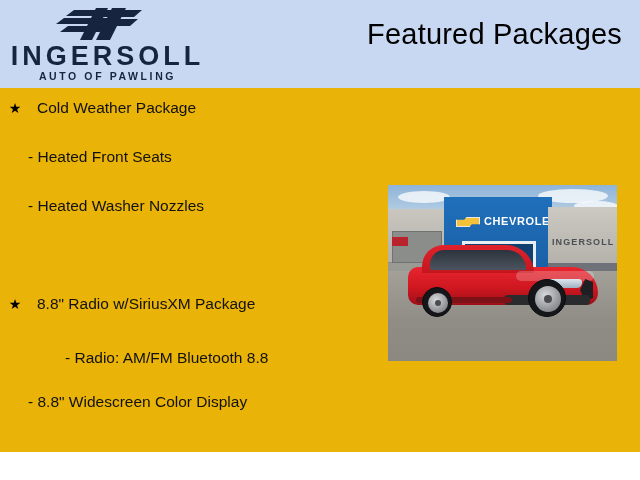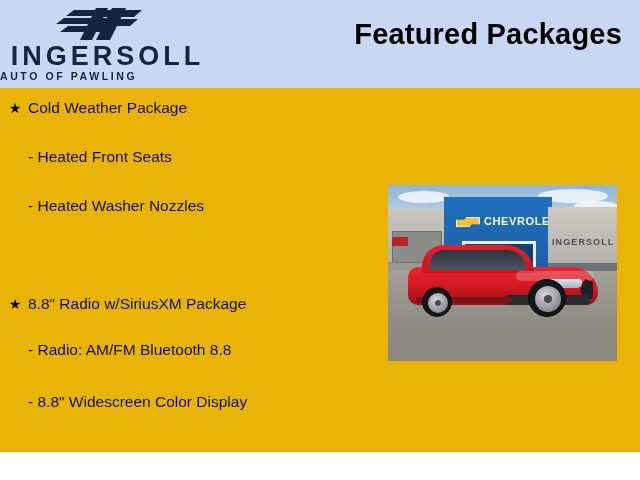--- a/index.html
+++ b/index.html
@@ -38,32 +38,32 @@
     font-weight:700;
     letter-spacing:4.0px;
     color:#16243f;
     line-height:1.05;
     white-space:nowrap;
   }
 
   .brand-tagline {
     position:absolute; left:0; top:68px;
     width:215px;
-    text-align:left;
+    text-align:center;
     font-size:10.5px;
     font-weight:700;
     letter-spacing:2.6px;
     color:#16243f;
     white-space:nowrap;
   }
 
   .header-title {
     position:absolute; right:18px; top:18px;
     font-size:29px;
-    font-weight:700;
+    font-weight:400;
     color:#000000;
     letter-spacing:0.2px;
     white-space:nowrap;
   }
 
   
   .feature-list {
     position:absolute; left:0; top:88px;
     width:380px; height:392px;
   }
@@ -81,21 +81,21 @@
     position:absolute;
     left:6px;
     width:18px;
     text-align:center;
     font-size:14px;
     color:#000000;
     line-height:24px;
   }
 
   .row-head .row-text {
-    margin-left:28px;
+    margin-left:37px;
     font-size:15.5px;
     color:#111111;
   }
 
   .row-sub .row-text {
     margin-left:28px;
     font-size:15.5px;
     color:#111111;
   }
 
@@ -276,21 +276,21 @@
     <div class="feature-row row-sub" style="top:57px;">
       <span class="row-text">- Heated Front Seats</span>
     </div>
 
 
     <div class="feature-row row-head" style="top:204px;">
       <span class="bullet-star">★</span>
       <span class="row-text">8.8" Radio w/SiriusXM Package</span>
     </div>
 
-    <div class="feature-row row-sub" style="top:250px;">
+    <div class="feature-row row-sub" style="top:258px;margin-left:37px;">
       <span class="row-text">- Radio: AM/FM Bluetooth 8.8</span>
     </div>
 
     <div class="feature-row row-sub" style="top:302px;">
       <span class="row-text">- 8.8" Widescreen Color Display</span>
     </div>
 
   </div>
 
   <div class="vehicle-photo">

